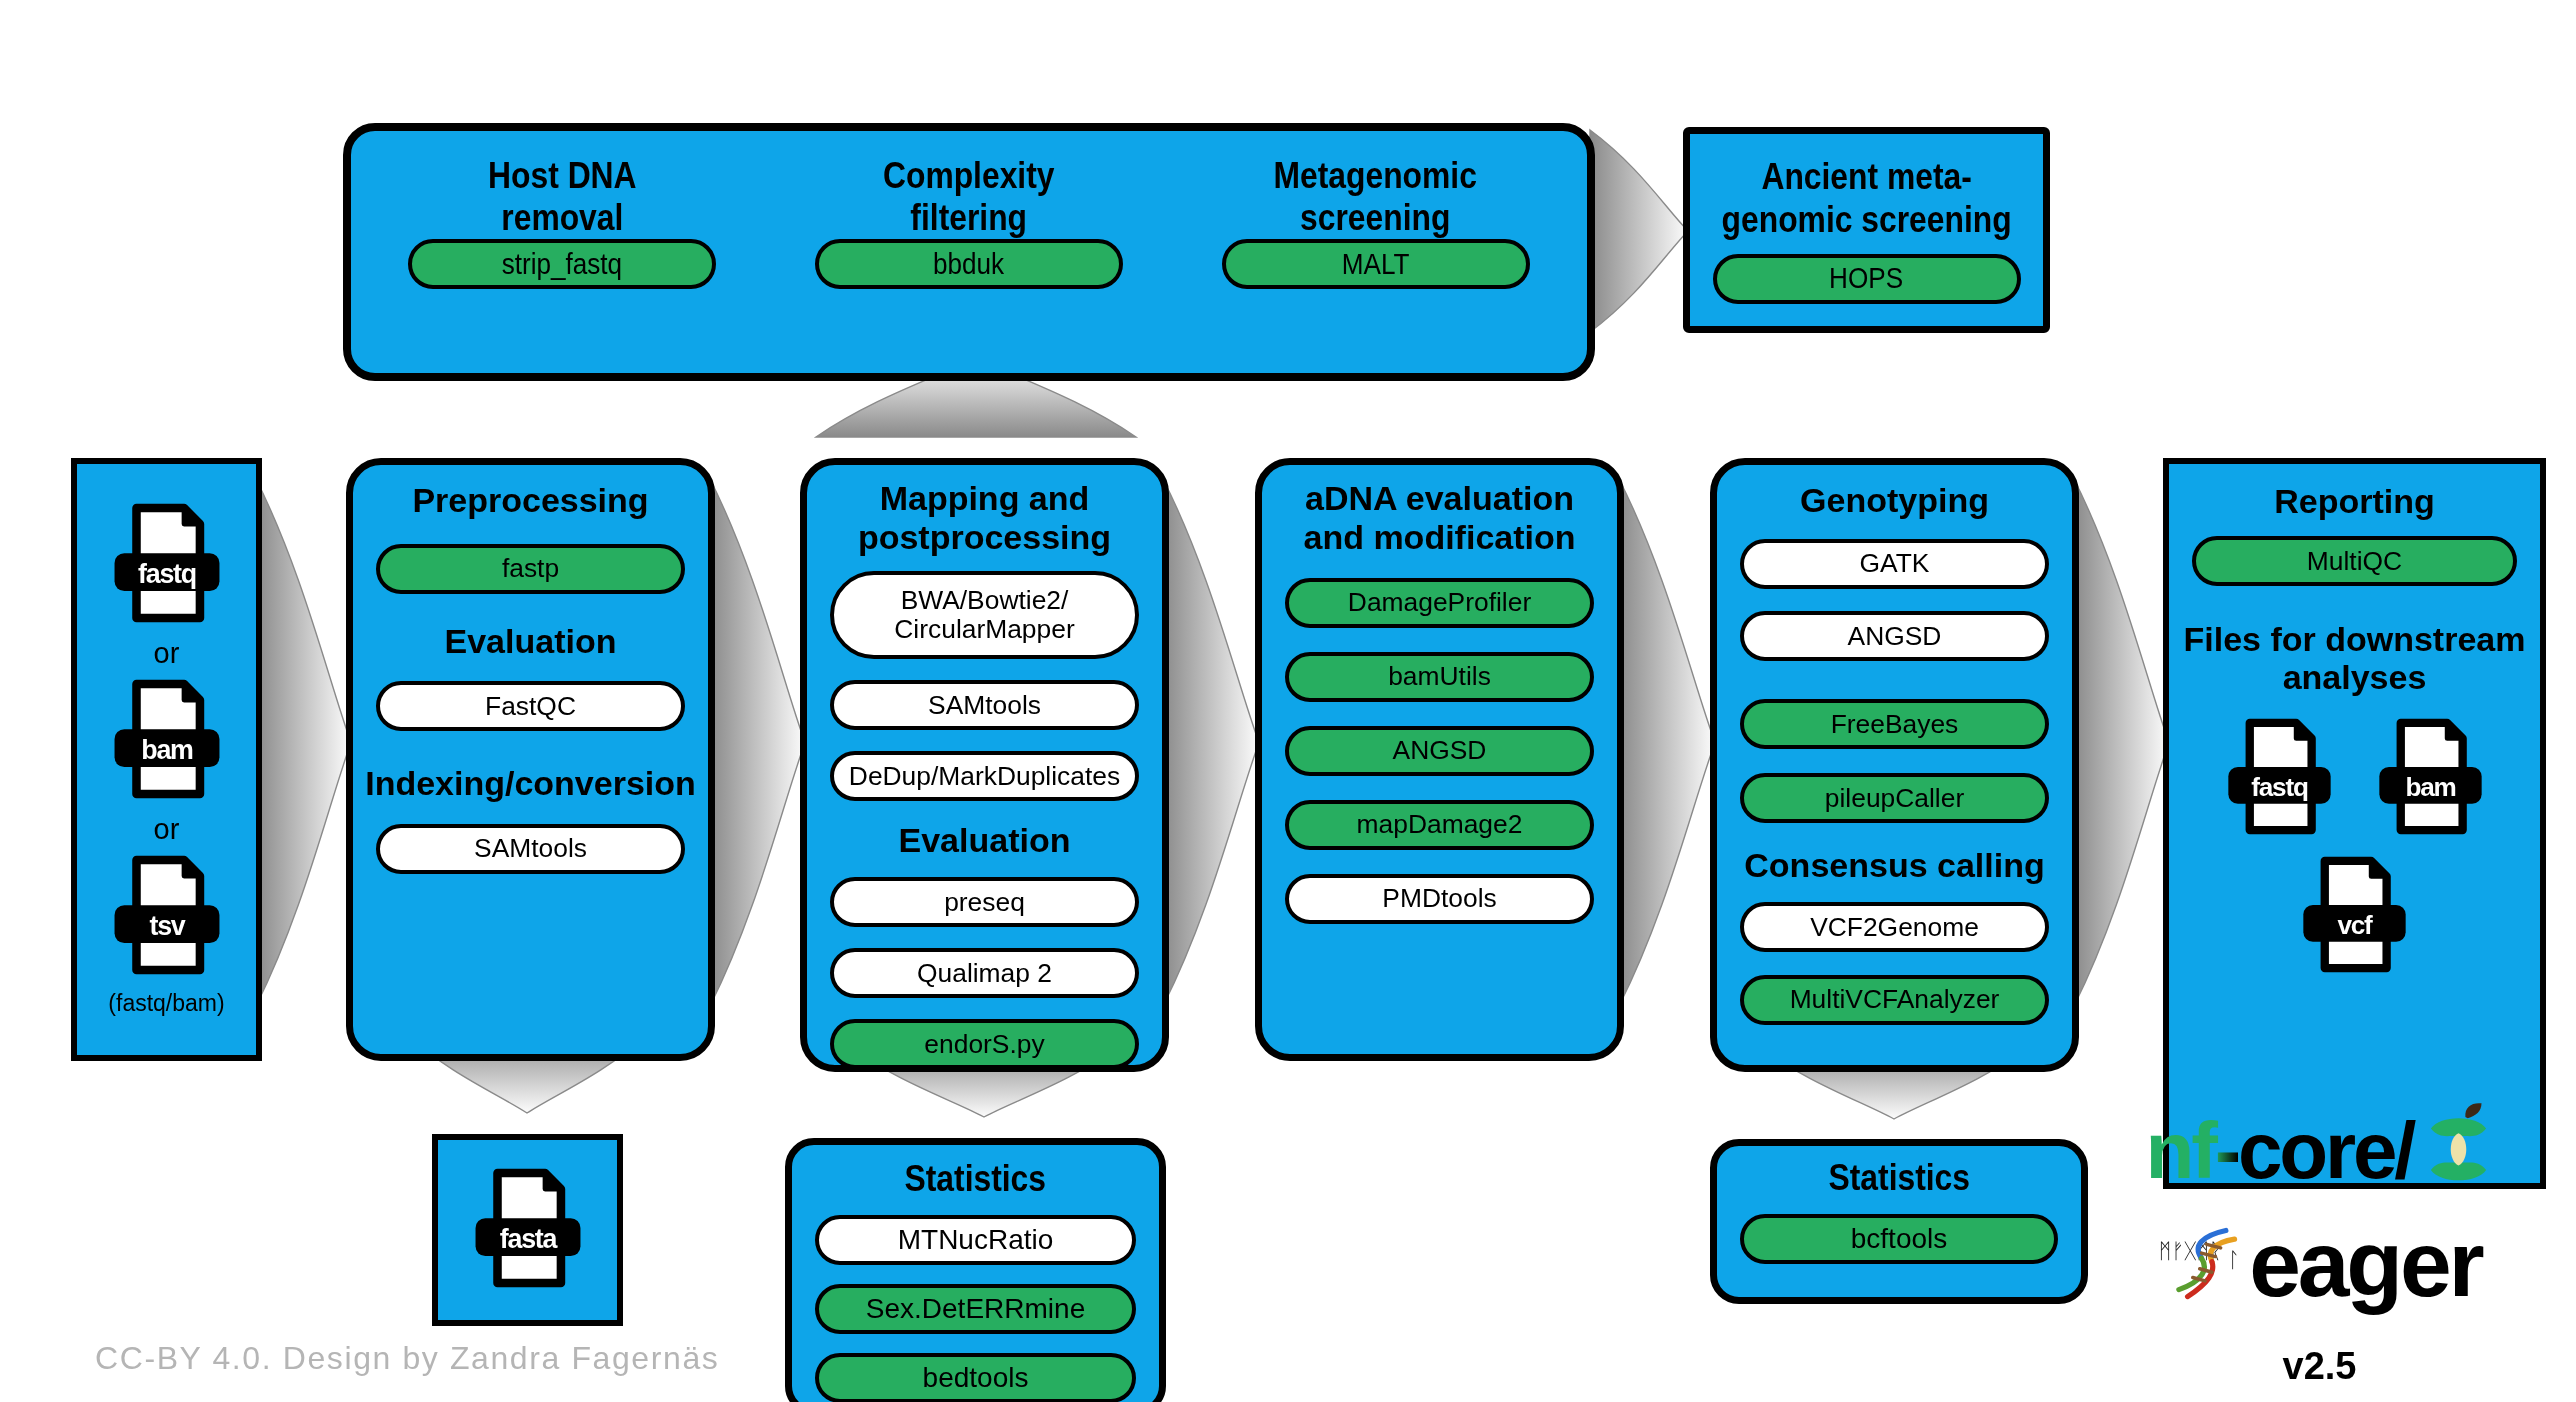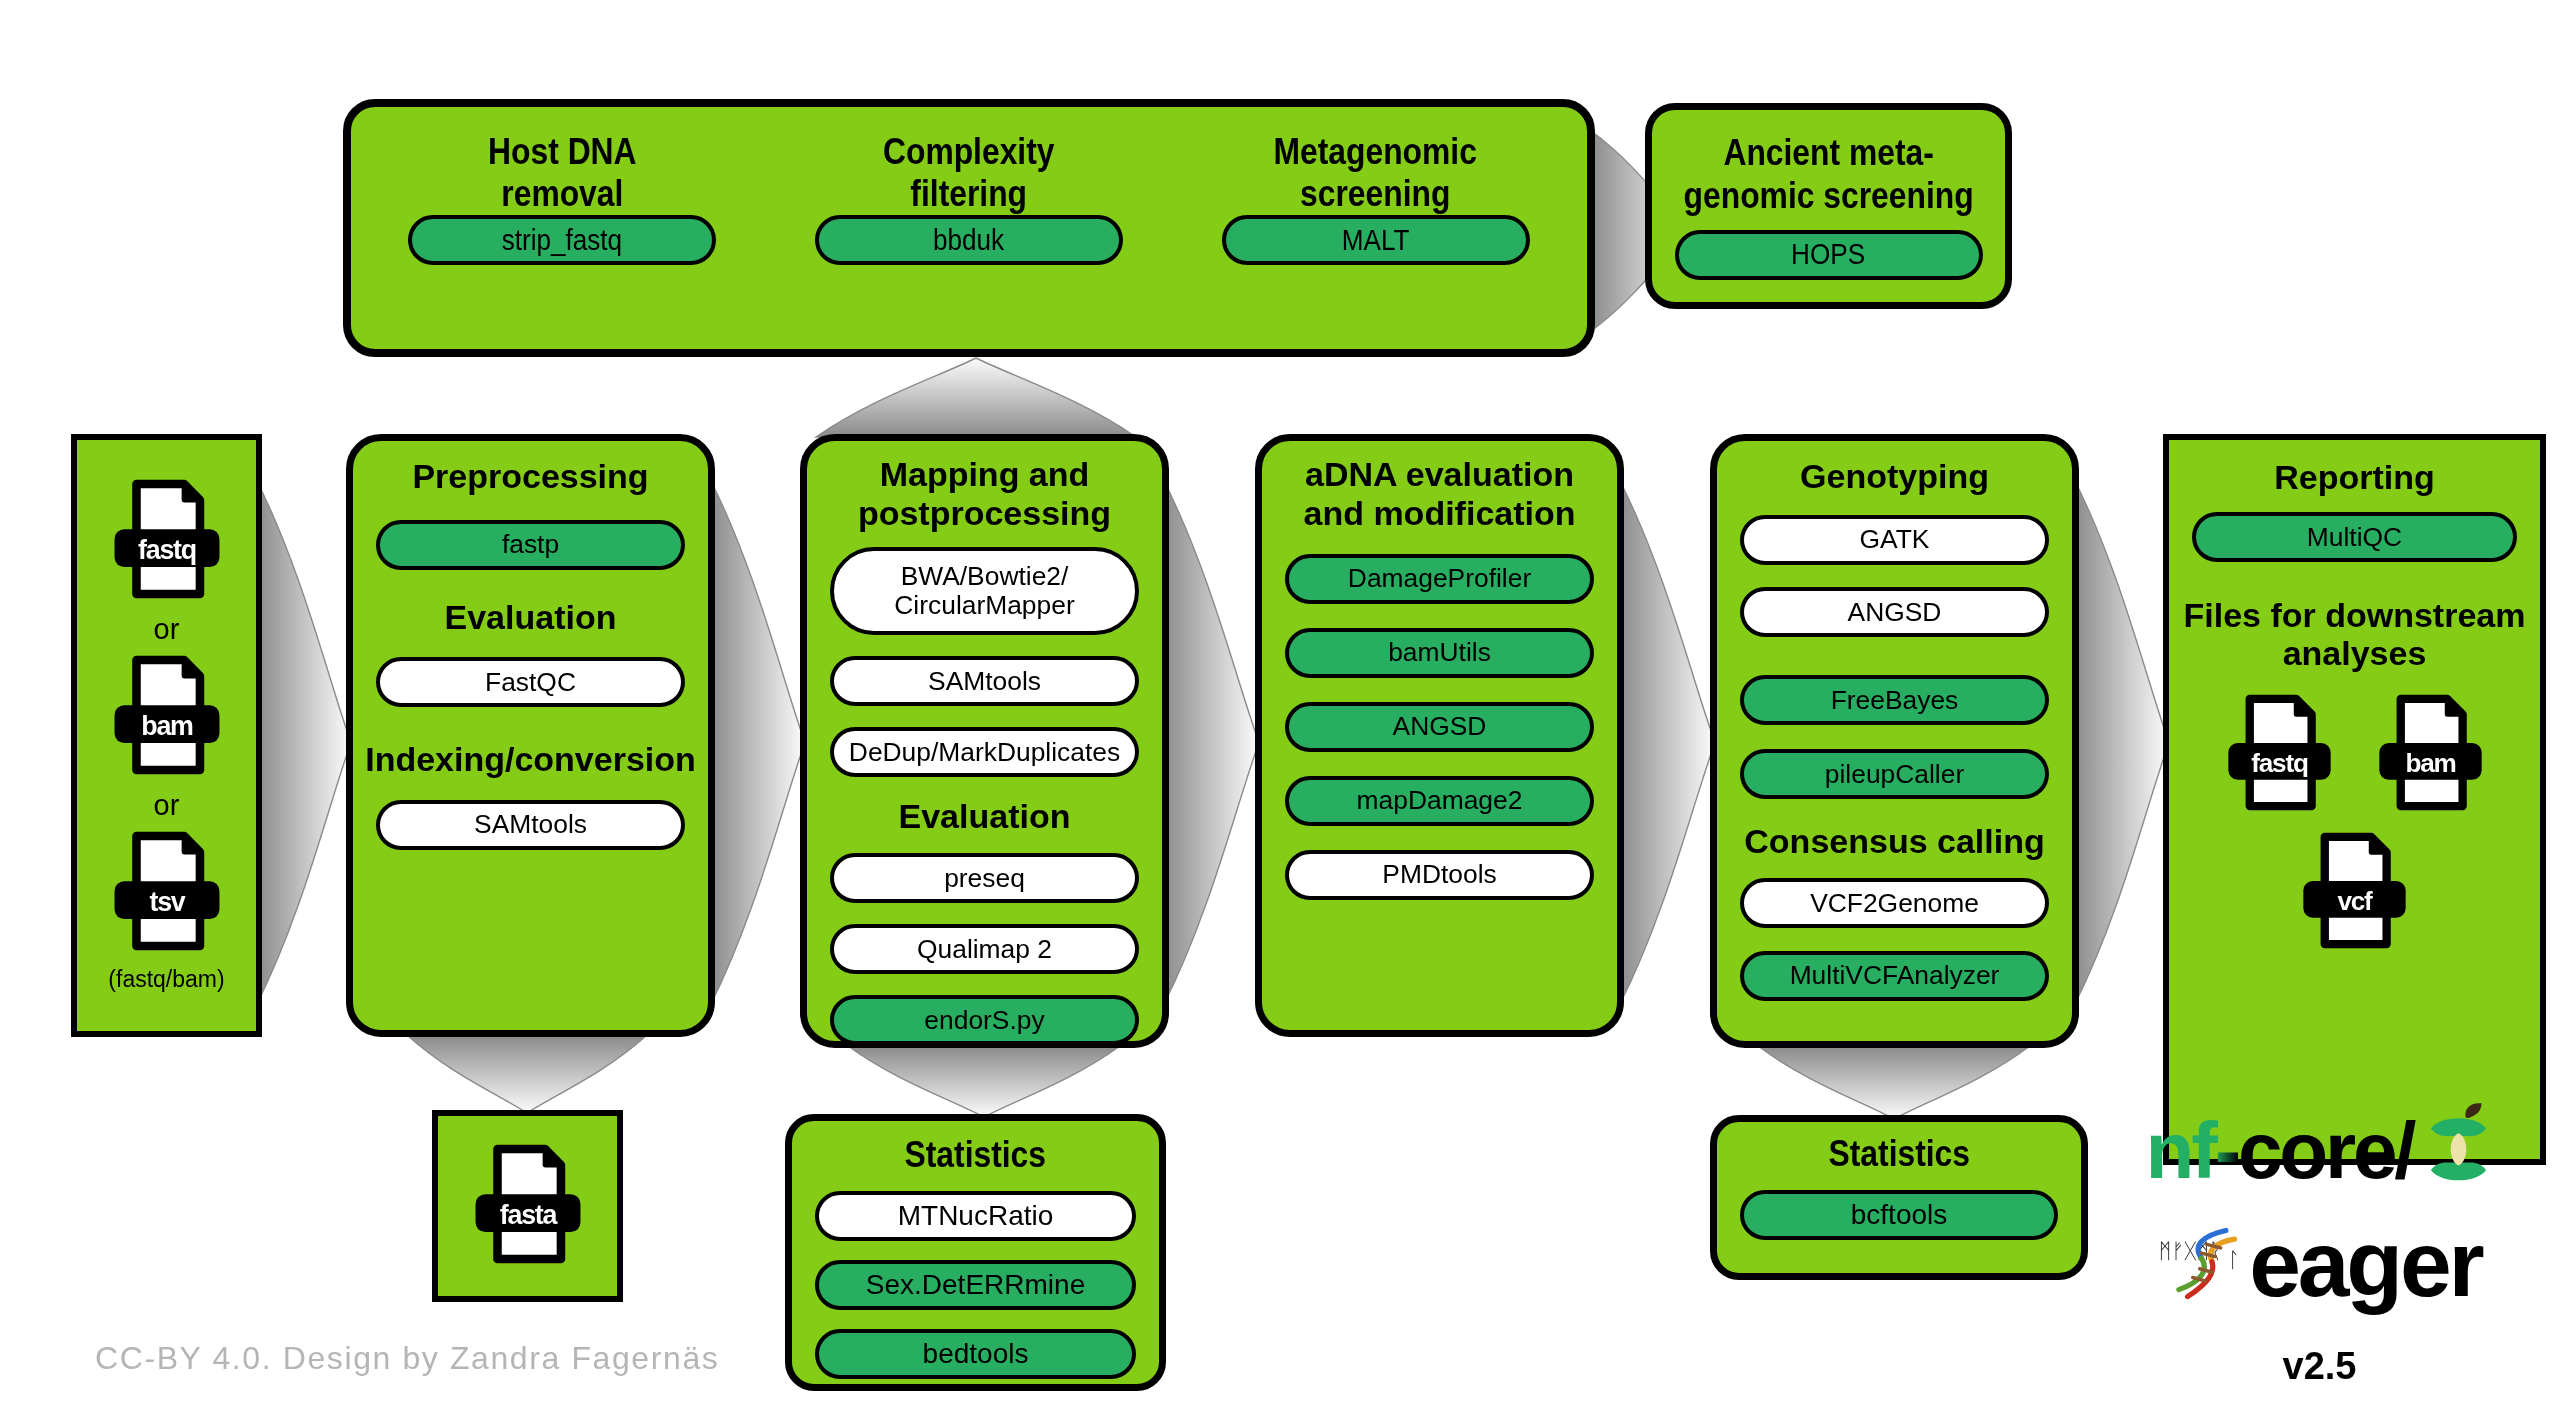--- a/index.html
+++ b/index.html
@@ -1,21 +1,21 @@
 <!DOCTYPE html>
 <html style="font-size:13px"><head>
 <meta charset="utf-8">
 <style>
   html,body{margin:0;padding:0;background:#fff;}
   #canvas{position:relative;width:2576px;height:1403px;background:#fff;overflow:hidden;
           font-family:"Liberation Sans","DejaVu Sans",sans-serif;color:#000;}
 
   
-  .box{position:absolute;background:#84cc16;border:7.2px solid #000;box-sizing:border-box;
-       display:flex;flex-direction:column;align-items:center;z-index:2;}
+  .box{position:absolute;background:#0ea5e9;border:7.2px solid #000;box-sizing:border-box;
+       display:flex;flex-direction:column;align-items:center;z-index:2;margin-top:24px;}
   .rounded{border-radius:35px;}
   .square{border-radius:0;border-width:6.4px;}
   .thick{border-width:8px;border-radius:32px;}
 
   
   .title{font-weight:bold;font-size:34px;line-height:1.14;text-align:center;white-space:pre-line;}
   .subhead{font-weight:bold;font-size:34px;line-height:1.1;text-align:center;white-space:pre-line;}
   .cond{display:inline-block;transform:scaleX(.86);transform-origin:center;font-size:37px;}
   .or{font-size:29px;margin:8px 0;}
   .caption{font-size:23px;margin-top:9.6px;}
@@ -132,21 +132,21 @@
     </div>
     <div class="col">
       <div class="title"><span class="cond">Metagenomic
 screening</span></div>
       <div class="pill green pill-fixed">
           <span class="condpill">MALT</span>
         </div>
     </div>
   </div>
 
-  <div class="box rounded" style="left:1645px;top:103px;width:367px;height:206px;border-radius:30px">
+  <div class="box rounded" style="left:1683px;top:103px;width:367px;height:206px;border-radius:6px">
     <div class="title" style="margin-top:22.4px;min-height:80px"><span class="cond">Ancient meta-
 genomic screening</span></div>
     <div class="pill green pill-fixed" style="margin-top:13px">
         <span class="condpill">HOPS</span>
       </div>
   </div>
 
   <div class="box square" style="left:71px;top:434px;width:191px;height:603px;justify-content:center">
     <svg class="ficon" viewBox="0 0 100 104" style="width:122px">
       <path d="M25,5 h39 l13,13 v77 h-52 z" fill="#fff" stroke="#000" stroke-width="7" stroke-linejoin="round"></path>

